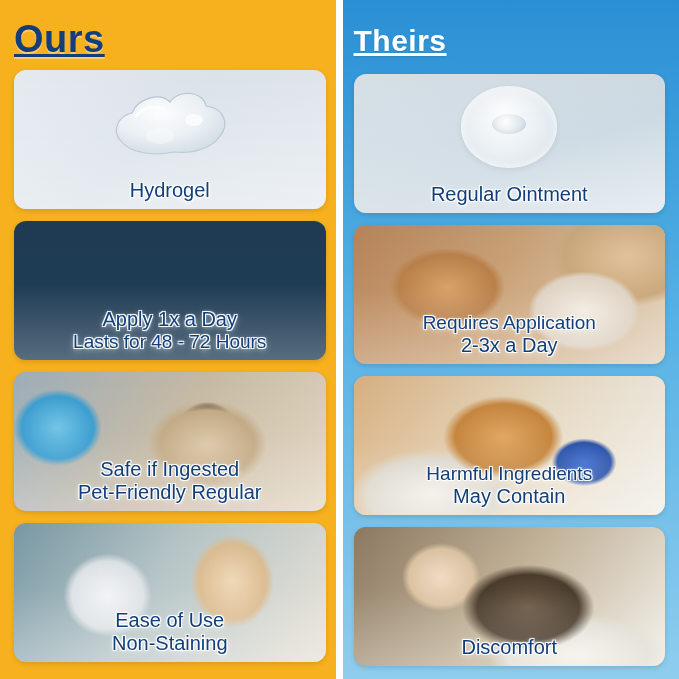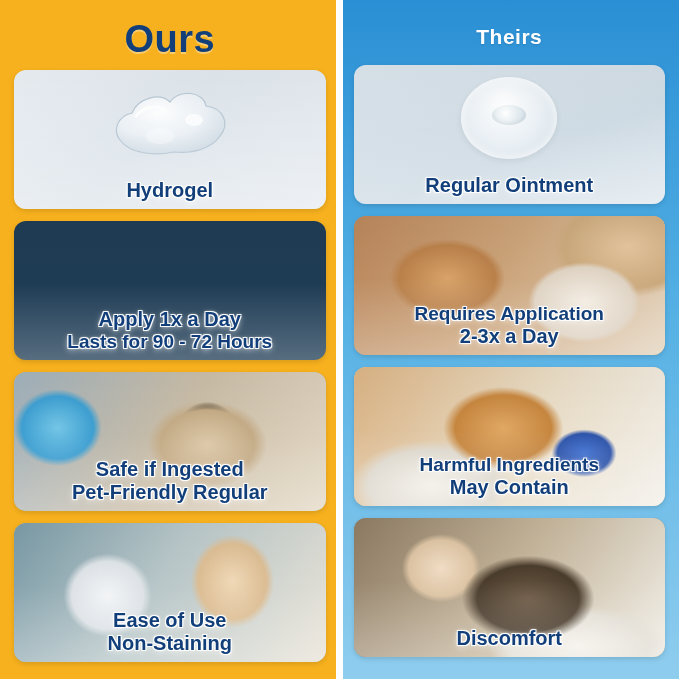--- a/index.html
+++ b/index.html
@@ -35,34 +35,34 @@
   .divider {
     position: absolute;
     left: 336px;
     top: 0;
     width: 7px;
     height: 679px;
     background: #ffffff;
     z-index: 5;
   }
   .col-title {
-    text-align: center;
     font-weight: bold;
     letter-spacing: 0.5px;
     line-height: 1;
+    text-decoration: underline;
   }
   .title-ours {
     color: #123f7a;
     font-size: 38px;
     margin-top: 20px;
     text-shadow: 0 2px 0 rgba(255,255,255,0.35);
   }
   .title-theirs {
     color: #ffffff;
-    font-size: 21px;
+    font-size: 30px;
     margin-top: 26px;
     text-shadow: 0 1px 2px rgba(0,0,0,0.12);
   }
   .cards {
     margin-top: 12px;
     display: flex;
     flex-direction: column;
     gap: 12px;
   }
   .card {
@@ -76,21 +76,21 @@
   .card-media {
     position: absolute;
     inset: 0;
   }
   .card-caption {
     position: absolute;
     left: 0;
     right: 0;
     bottom: 8px;
     text-align: center;
-    font-weight: bold;
+    font-weight: normal;
     font-size: 20px;
     line-height: 1.12;
     color: #123f7a;
     padding: 0 6px;
     text-shadow:
       0 0 3px rgba(255,255,255,0.95),
       1px 1px 0 rgba(255,255,255,0.9),
       -1px 1px 0 rgba(255,255,255,0.9),
       1px -1px 0 rgba(255,255,255,0.9),
       -1px -1px 0 rgba(255,255,255,0.9),
@@ -226,21 +226,21 @@
           <span class="cap-line">Hydrogel</span>
         </div>
       </div>
 
       <div class="card">
         <div class="card-media bg-paw">
           <div class="vignette"></div>
         </div>
         <div class="card-caption">
           <span class="cap-line">Apply 1x a Day</span>
-          <span class="cap-line cap-small">Lasts for 90 - 72 Hours</span>
+          <span class="cap-line cap-small">Lasts for 48 - 72 Hours</span>
         </div>
       </div>
 
       <div class="card">
         <div class="card-media bg-pug">
           <div class="vignette"></div>
         </div>
         <div class="card-caption">
           <span class="cap-line">Safe if Ingested</span>
           <span class="cap-line">Pet-Friendly Regular</span>

